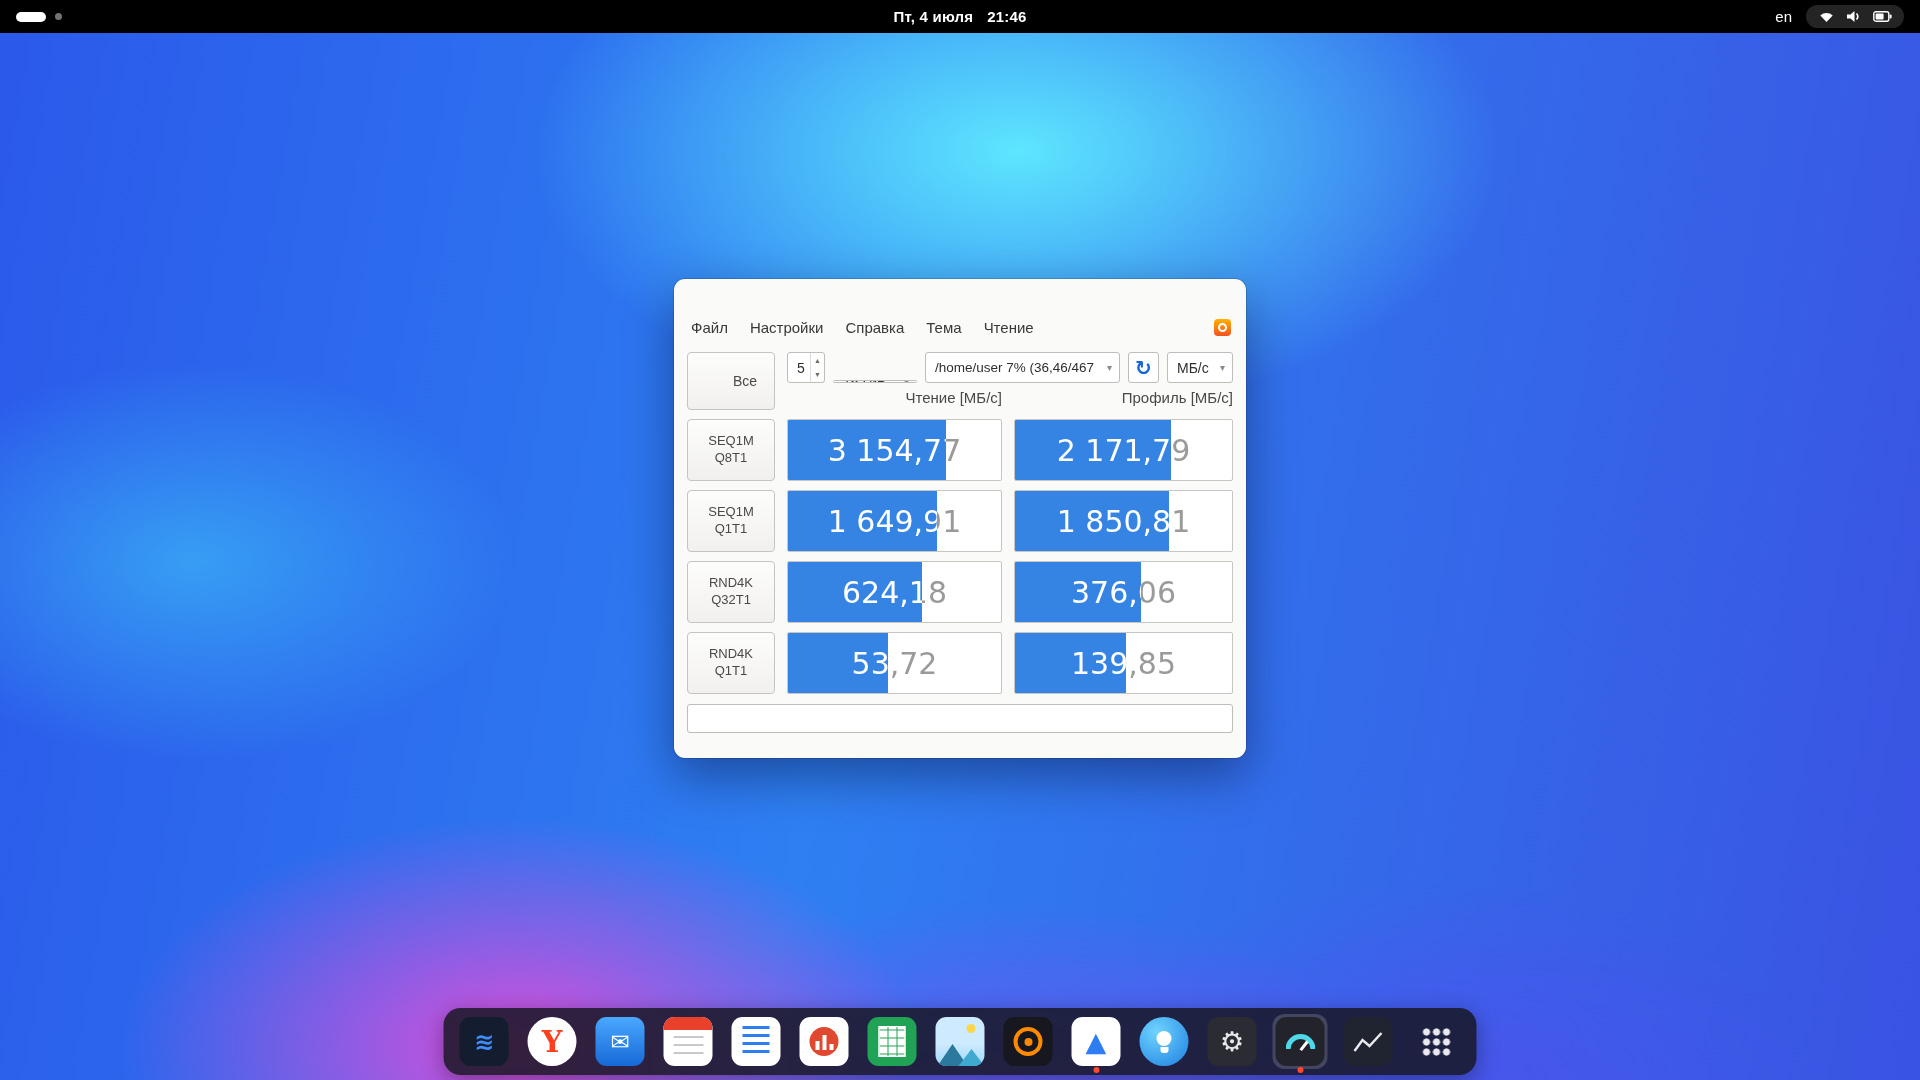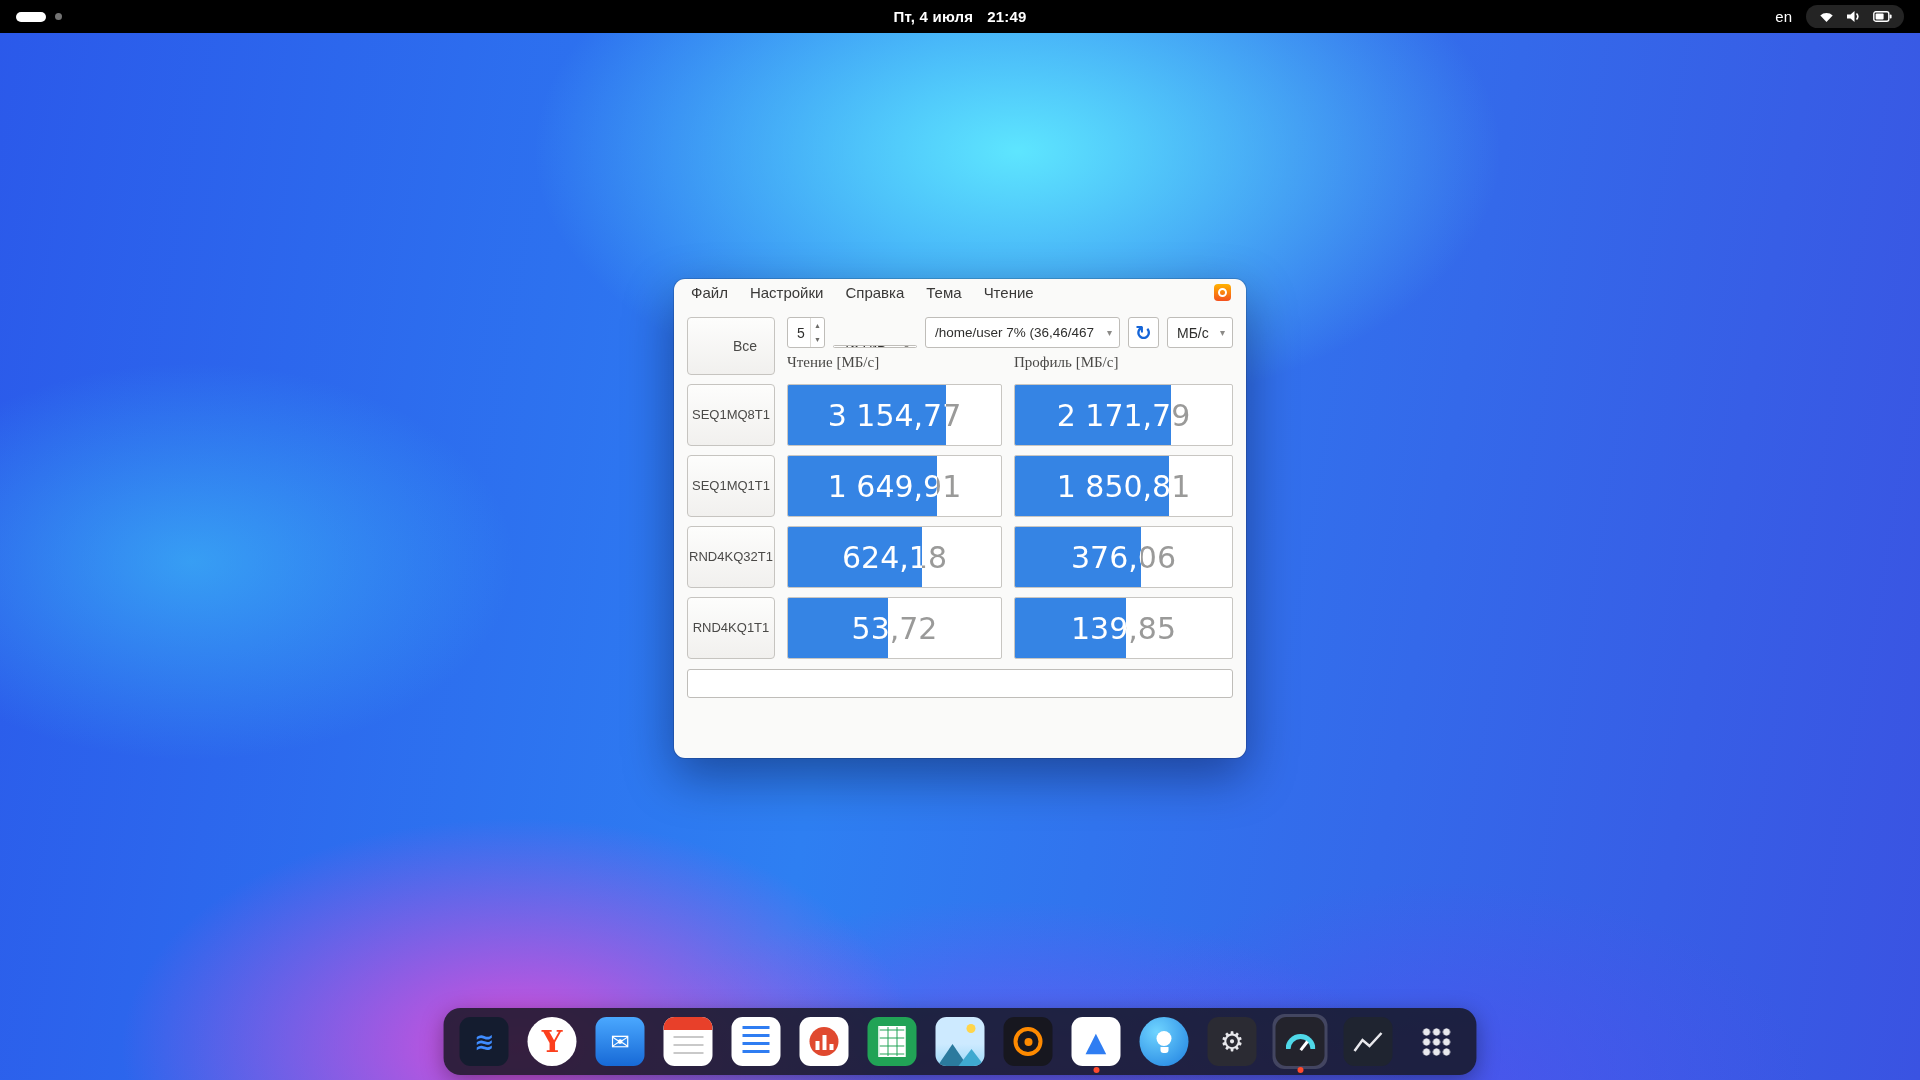--- a/index.html
+++ b/index.html
@@ -53,21 +53,21 @@
   .win-btn {
     width:25px; height:25px; border-radius:50%; background:#e9e7e3;
     display:flex; align-items:center; justify-content:center; color:#55534f; font-size:13px;
   }
   .glyph-min { width:10px; height:2px; background:#55534f; margin-top:7px; }
   .glyph-max { width:9px; height:9px; border:1.5px solid #55534f; }
   .glyph-close { font-size:14px; line-height:1; }
 
   .menubar {
     display:flex; align-items:center; gap:18px; height:27px; padding:0 15px;
-    font-size:15px; color:#3a3938;
+    font-size:15px; color:#3a3938;margin-top:35px;
   }
   .menu-item { padding:1px 2px; }
   .menu-badge {
     margin-left:auto; width:17px; height:17px; border-radius:4px;
     background:linear-gradient(180deg,#ffb300,#f4511e);
     display:flex; align-items:center; justify-content:center;
   }
   .menu-badge .ring { width:9px; height:9px; border:2px solid #fff; border-radius:50%; }
 
   .content { padding:11px 13px 0 13px; }
@@ -99,28 +99,28 @@
   .combo-size { width:84px;margin-top:28px; }
   .combo-path { flex:1; font-size:13.5px; }
   .btn-refresh {
     width:31px; border:1px solid #bfbdb9; background:#fff; border-radius:3px;
     display:flex; align-items:center; justify-content:center;
     color:#1565d8; font-size:20px; font-weight:700; font-family:"DejaVu Sans",sans-serif;
   }
   .combo-unit { width:66px;align-items:center; }
 
   .headers-row { display:flex; gap:12px; margin-top:6px; height:21px; font-size:15px; color:#4a4947; }
-  .header-cell { text-align:left;font-family:Liberation Serif, serif; }
+  .header-cell { text-align:right; }
   .header-read  { width:215px; }
   .header-write { width:219px; }
 
   .rows { margin-top:9px; display:flex; flex-direction:column; gap:9px; }
   .test-row { display:flex; gap:12px; height:62px; }
   .row-label {
-    width:88px; height:62px; display:flex; flex-direction:row;
+    width:88px; height:62px; display:flex; flex-direction:column;
     align-items:center; justify-content:center; font-size:13px; line-height:1.3;
   }
   .cell {
     position:relative; height:62px; border:1px solid #c8c6c2; background:#fff;
     border-radius:2px; overflow:hidden;
   }
   .cell-read  { width:215px; }
   .cell-write { width:219px; }
   .value-gray {
     position:absolute; inset:0; display:flex; align-items:center; justify-content:center;
@@ -206,21 +206,21 @@
 
 <div class="desktop">
 
   <div class="topbar">
     <div class="topbar-left">
       <span class="ws-pill"></span>
       <span class="ws-dot"></span>
     </div>
     <div class="topbar-center">
       <span>Пт, 4 июля</span>
-      <span>21:49</span>
+      <span>21:46</span>
     </div>
     <div class="topbar-right">
       <span>en</span>
       <div class="status-pill">
         <span>
           <svg width="17" height="13" viewBox="0 0 17 13">
               <path d="M8.5 12 L2.3 5.6 A9 9 0 0 1 14.7 5.6 Z" fill="#fff"></path>
             </svg>
         </span>
         <span>

